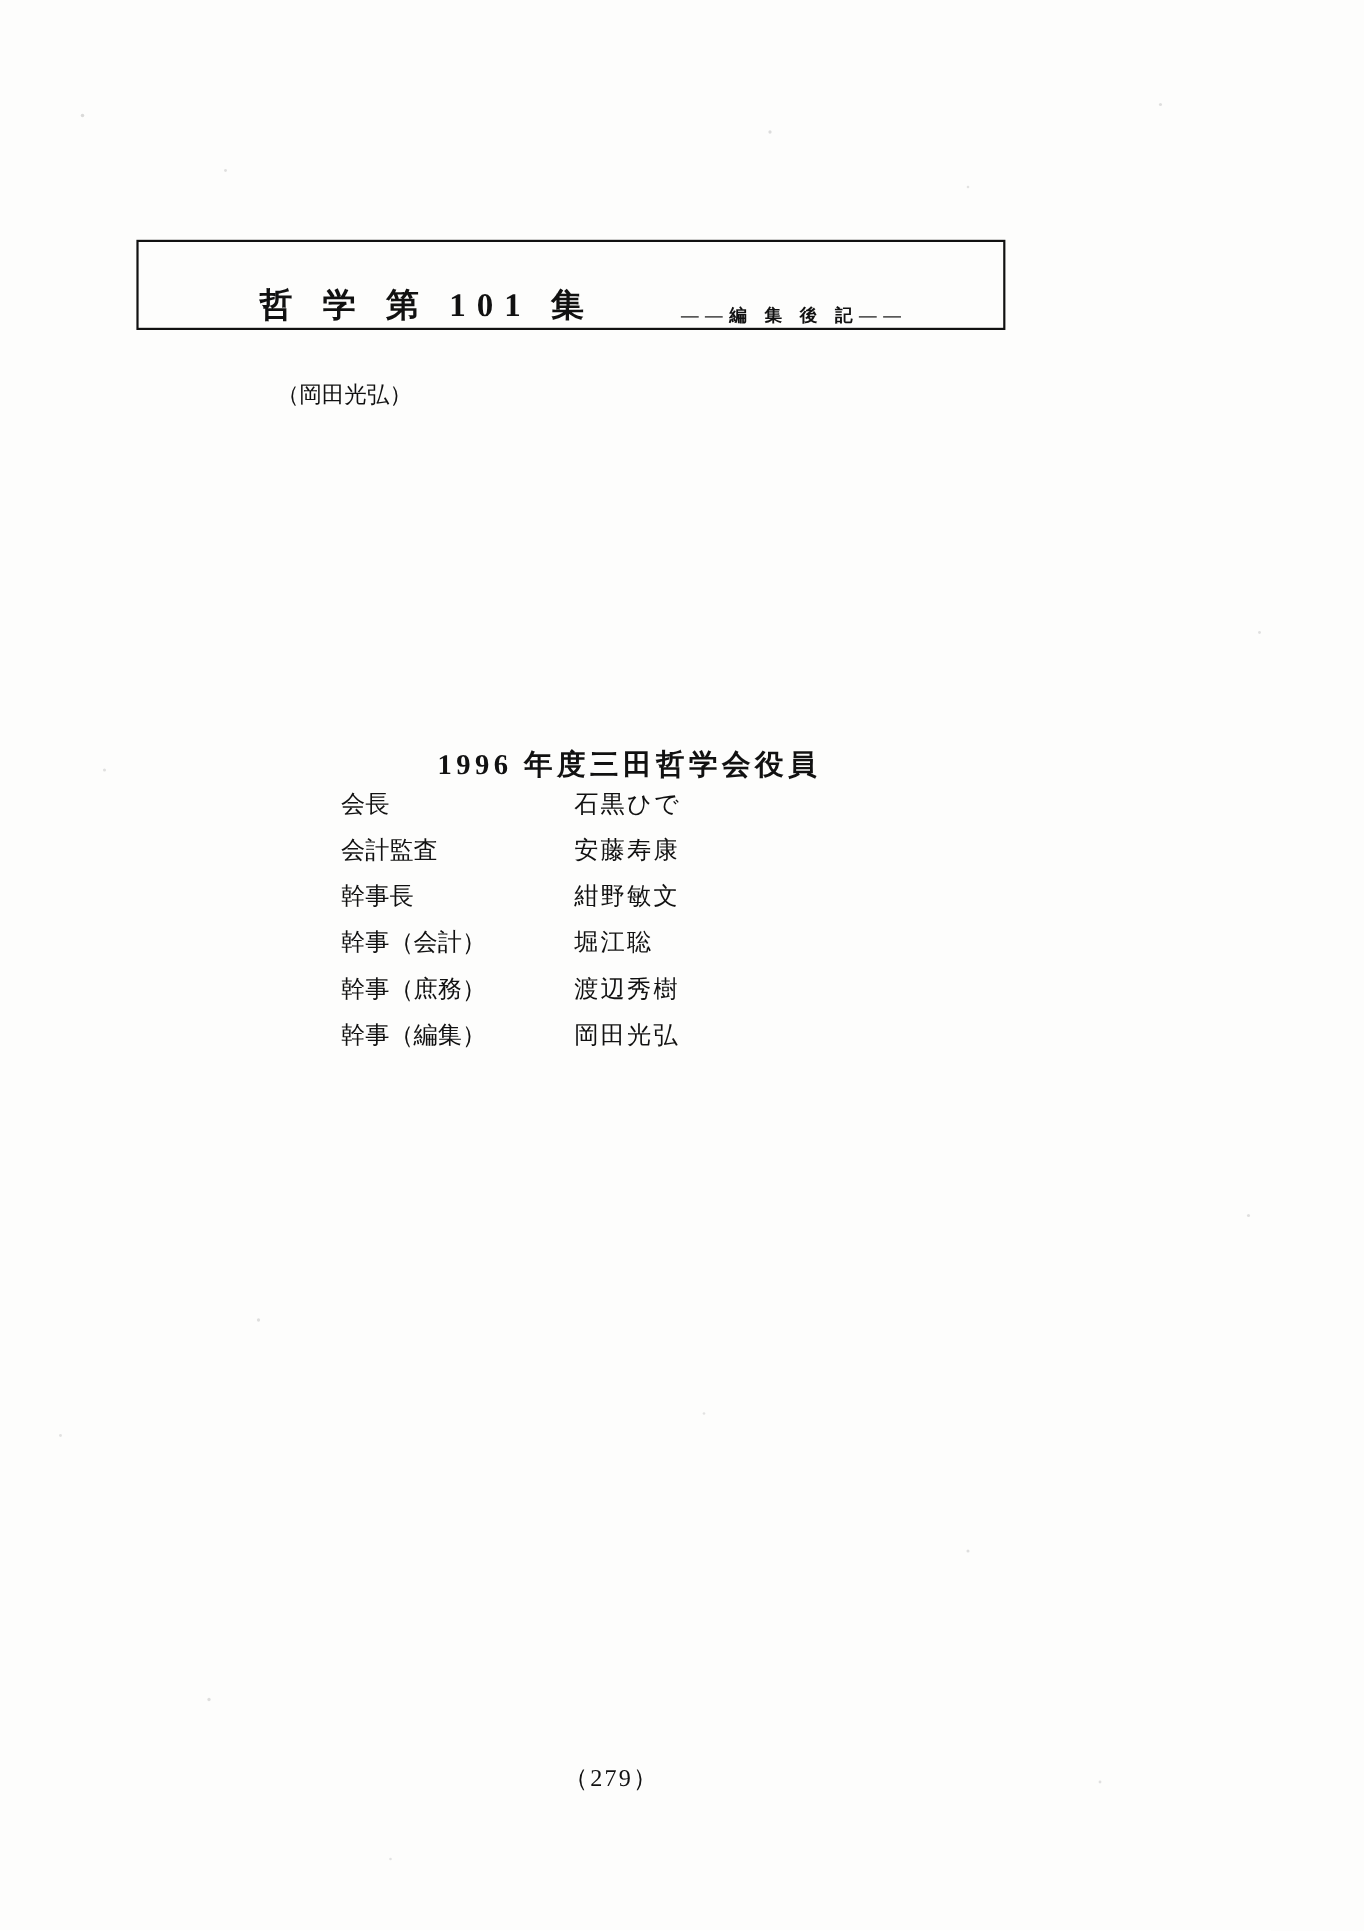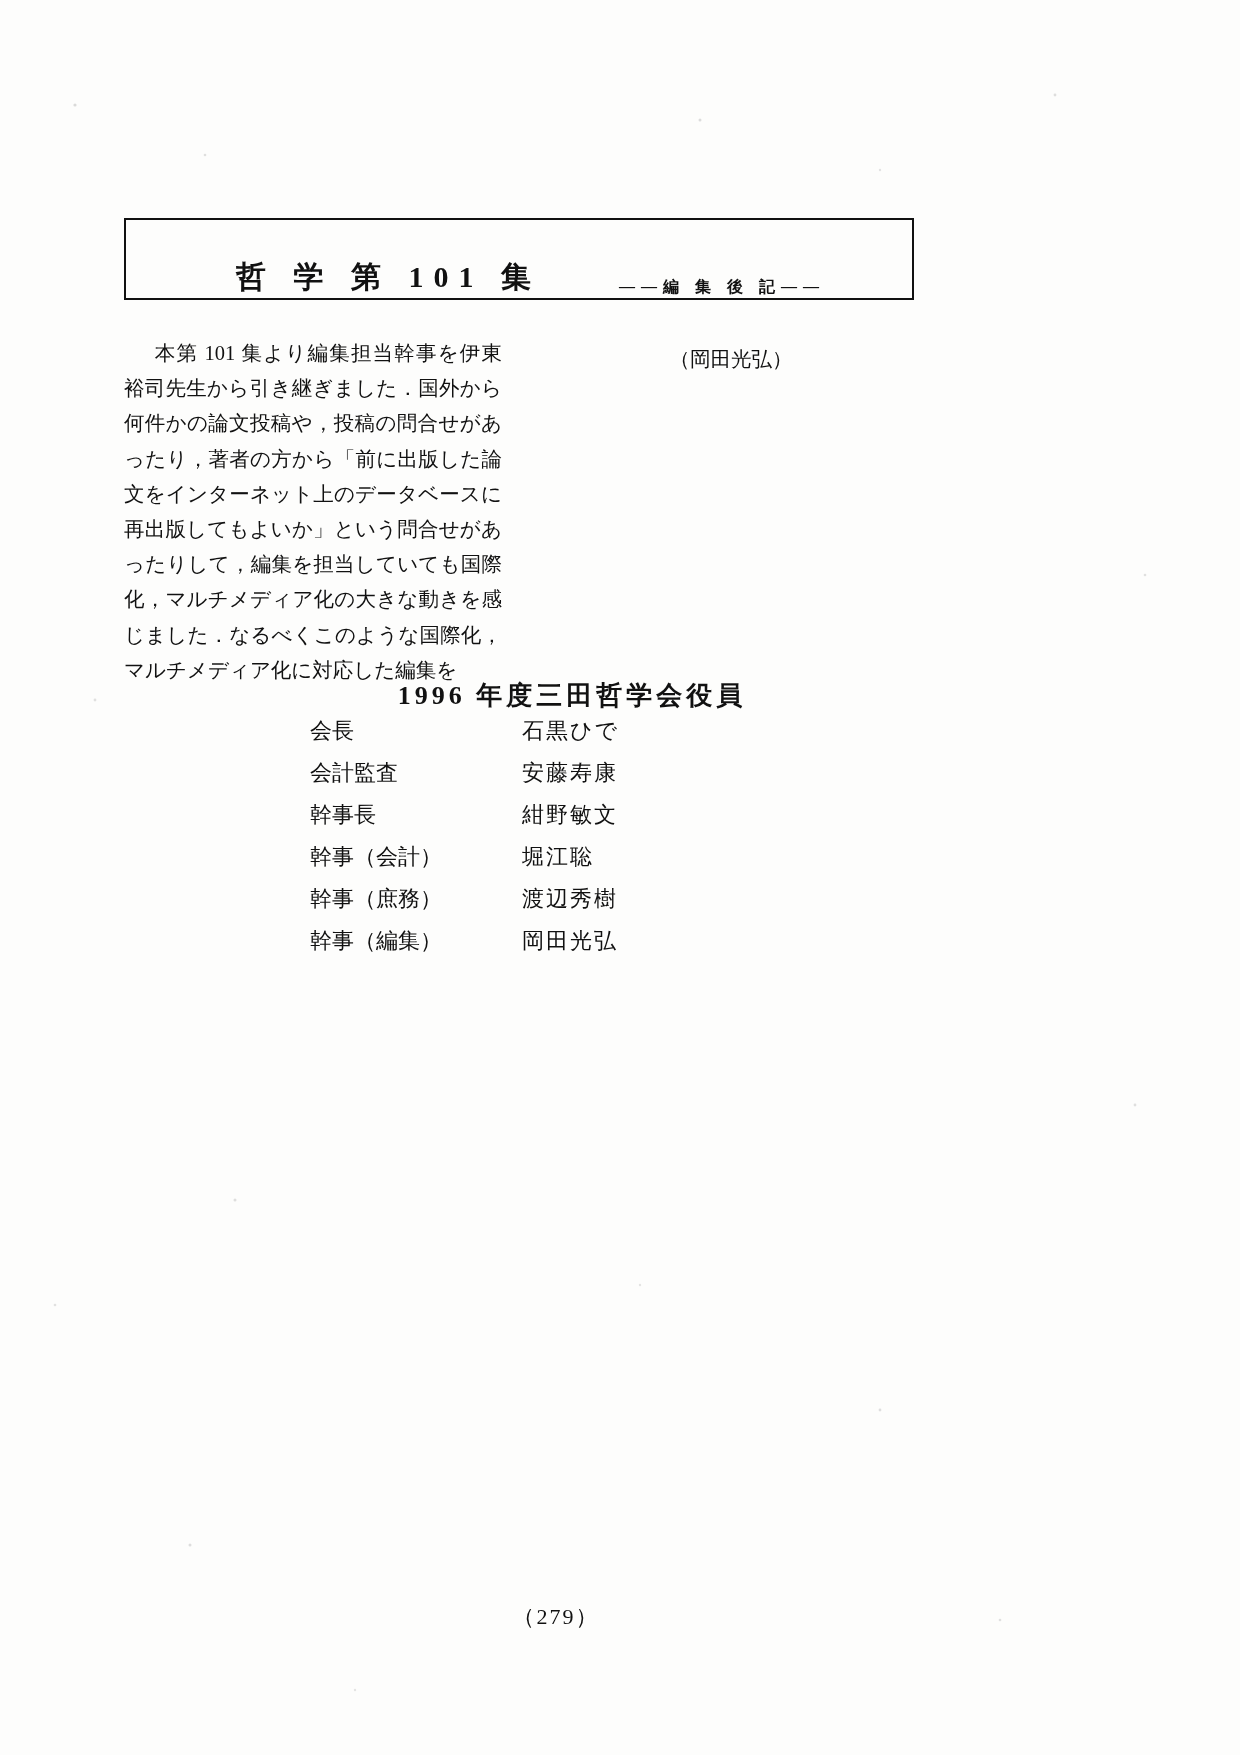--- a/index.html
+++ b/index.html
@@ -167,23 +167,20 @@
 <div class="page">
 
   <div class="title-box">
     <div class="title-inner">
       <span class="title-main">哲 学 第 101 集</span>
       <span class="title-sub">——編 集 後 記——</span>
     </div>
   </div>
 
   <div class="cols">
-    <div class="col">
-      <p class="indent">本第 101 集より編集担当幹事を伊東裕司先生から引き継ぎました．国外から何件かの論文投稿や，投稿の問合せがあったり，著者の方から「前に出版した論文をインターネット上のデータベースに再出版してもよいか」という問合せがあったりして，編集を担当していても国際化，マルチメディア化の大きな動きを感じました．なるべくこのような国際化，マルチメディア化に対応した編集を</p>
-    </div>
     <div class="col">
       <div class="signature">（岡田光弘）</div>
     </div>
   </div>
 
   <div class="officers-title">1996 年度三田哲学会役員</div>
 
   <table class="officers-table">
     <tbody>
       <tr>

